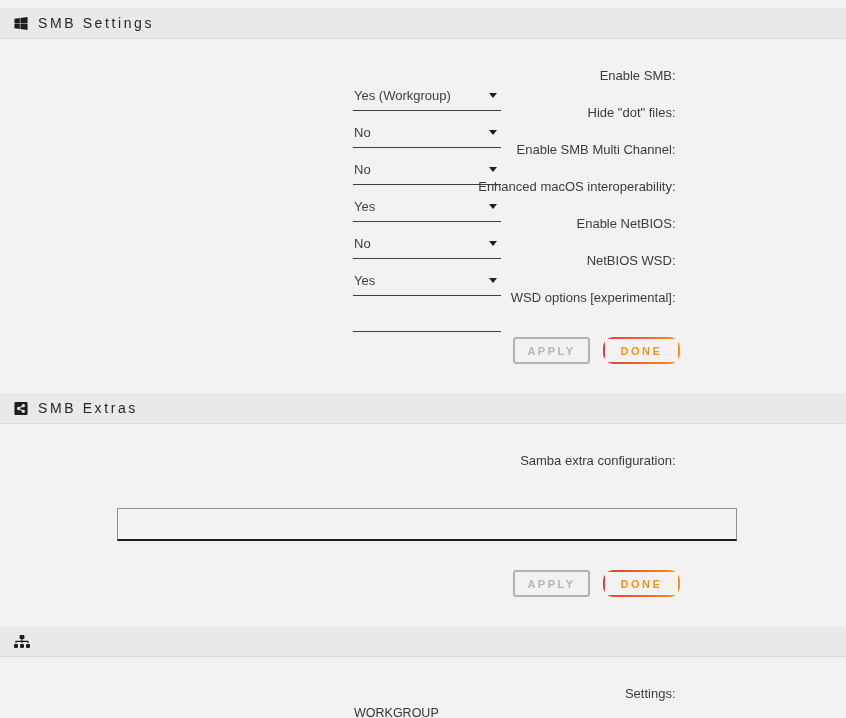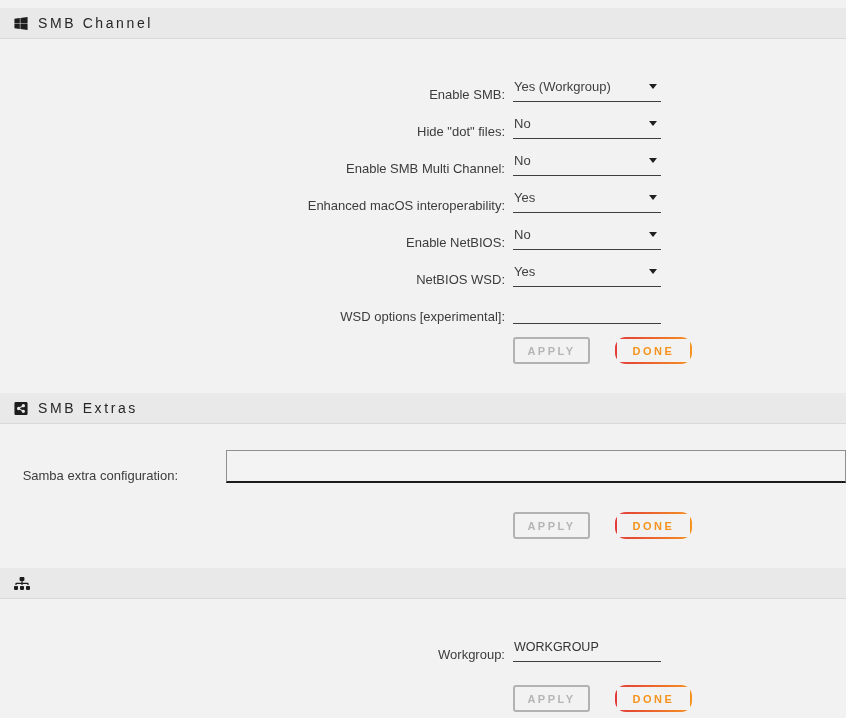--- a/index.html
+++ b/index.html
@@ -25,21 +25,21 @@
   .hicon svg { fill: #1d1d1d; }
   .htitle {
     font-size: 14px;
     letter-spacing: 2.6px;
     color: #262626;
     font-weight: 400;
   }
 
   
   .panel-body { padding-top: 26px; }
-  .form-row { display: flex; align-items: flex-end; height: 37px; }
+  .form-row { display: flex; align-items: center; height: 37px; flex-direction: column; }
   .form-row.tall { height: auto; gap: 40px; }
   .form-label {
     width: 505px;
     text-align: right;
     font-size: 13px;
     color: #3c3c3c;
     padding-top: 3px;
   }
   .control { margin-left: 8px; width: 148px; }
   .control.wide { width: auto; }
@@ -81,21 +81,21 @@
     background: #f3f3f3;
     resize: none;
     outline: none;
     font-family: inherit;
     font-size: 12.5px;
     color: #333;
     padding: 4px 6px;
   }
 
   
-  .btn-row { margin: 13px 0 0 513px; display: flex; gap: 25px; }
+  .btn-row { margin: 13px 0 0 513px; display: flex; gap: 13px; }
   .btn-row.near { margin-top: 29px; }
   .btn-row.last { margin-top: 23px; }
   .btn {
     width: 77px;
     height: 27px;
     font-size: 11px;
     font-weight: bold;
     letter-spacing: 2.5px;
     text-transform: uppercase;
     display: flex;
@@ -133,21 +133,21 @@
 
 <div class="page">
 
   <section>
     <header class="panel-header">
       <span class="hicon">
         <svg width="14" height="15" viewBox="0 0 448 512">
             <path d="M0 93.7l183.6-25.3v177.4H0V93.7zm0 324.6l183.6 25.3V268.4H0v149.9zm203.8 28L448 480V268.4H203.8v177.9zm0-380.6v180.1H448V32L203.8 65.7z"></path>
           </svg>
       </span>
-      <span class="htitle">SMB Channel</span>
+      <span class="htitle">SMB Settings</span>
     </header>
 
     <div class="panel-body">
 
       <div class="form-row">
         <label class="form-label">Enable SMB:</label>
         <div class="control">
           <div class="select-box">
             <span class="select-value">Yes (Workgroup)</span>
             <span class="select-arrow"></span>
@@ -248,21 +248,21 @@
     <header class="panel-header spaced">
       <span class="hicon">
         <svg width="16" height="13" viewBox="0 0 640 512">
             <path d="M128 352H32c-17.67 0-32 14.33-32 32v96c0 17.67 14.33 32 32 32h96c17.67 0 32-14.33 32-32v-96c0-17.67-14.33-32-32-32zm-24-80h192v48h48v-48h192v48h48v-57.59c0-21.17-17.22-38.41-38.41-38.41H344v-64h40c17.67 0 32-14.33 32-32V32c0-17.67-14.33-32-32-32H256c-17.67 0-32 14.33-32 32v96c0 17.67 14.33 32 32 32h40v64H94.41C73.22 224 56 241.24 56 262.41V320h48v-48zm264 80h-96c-17.67 0-32 14.33-32 32v96c0 17.67 14.33 32 32 32h96c17.67 0 32-14.33 32-32v-96c0-17.67-14.33-32-32-32zm240 0h-96c-17.67 0-32 14.33-32 32v96c0 17.67 14.33 32 32 32h96c17.67 0 32-14.33 32-32v-96c0-17.67-14.33-32-32-32z"></path>
           </svg>
       </span>
     </header>
 
     <div class="panel-body">
       <div class="form-row">
-        <label class="form-label">Workgroup:</label>
+        <label class="form-label">Settings:</label>
         <div class="control">
           <input class="text-input" type="text" value="WORKGROUP" style="">
         </div>
       </div>
 
       <div class="btn-row last">
         <button class="btn btn-apply">APPLY</button>
         <button class="btn btn-done">DONE</button>
       </div>
     </div>

